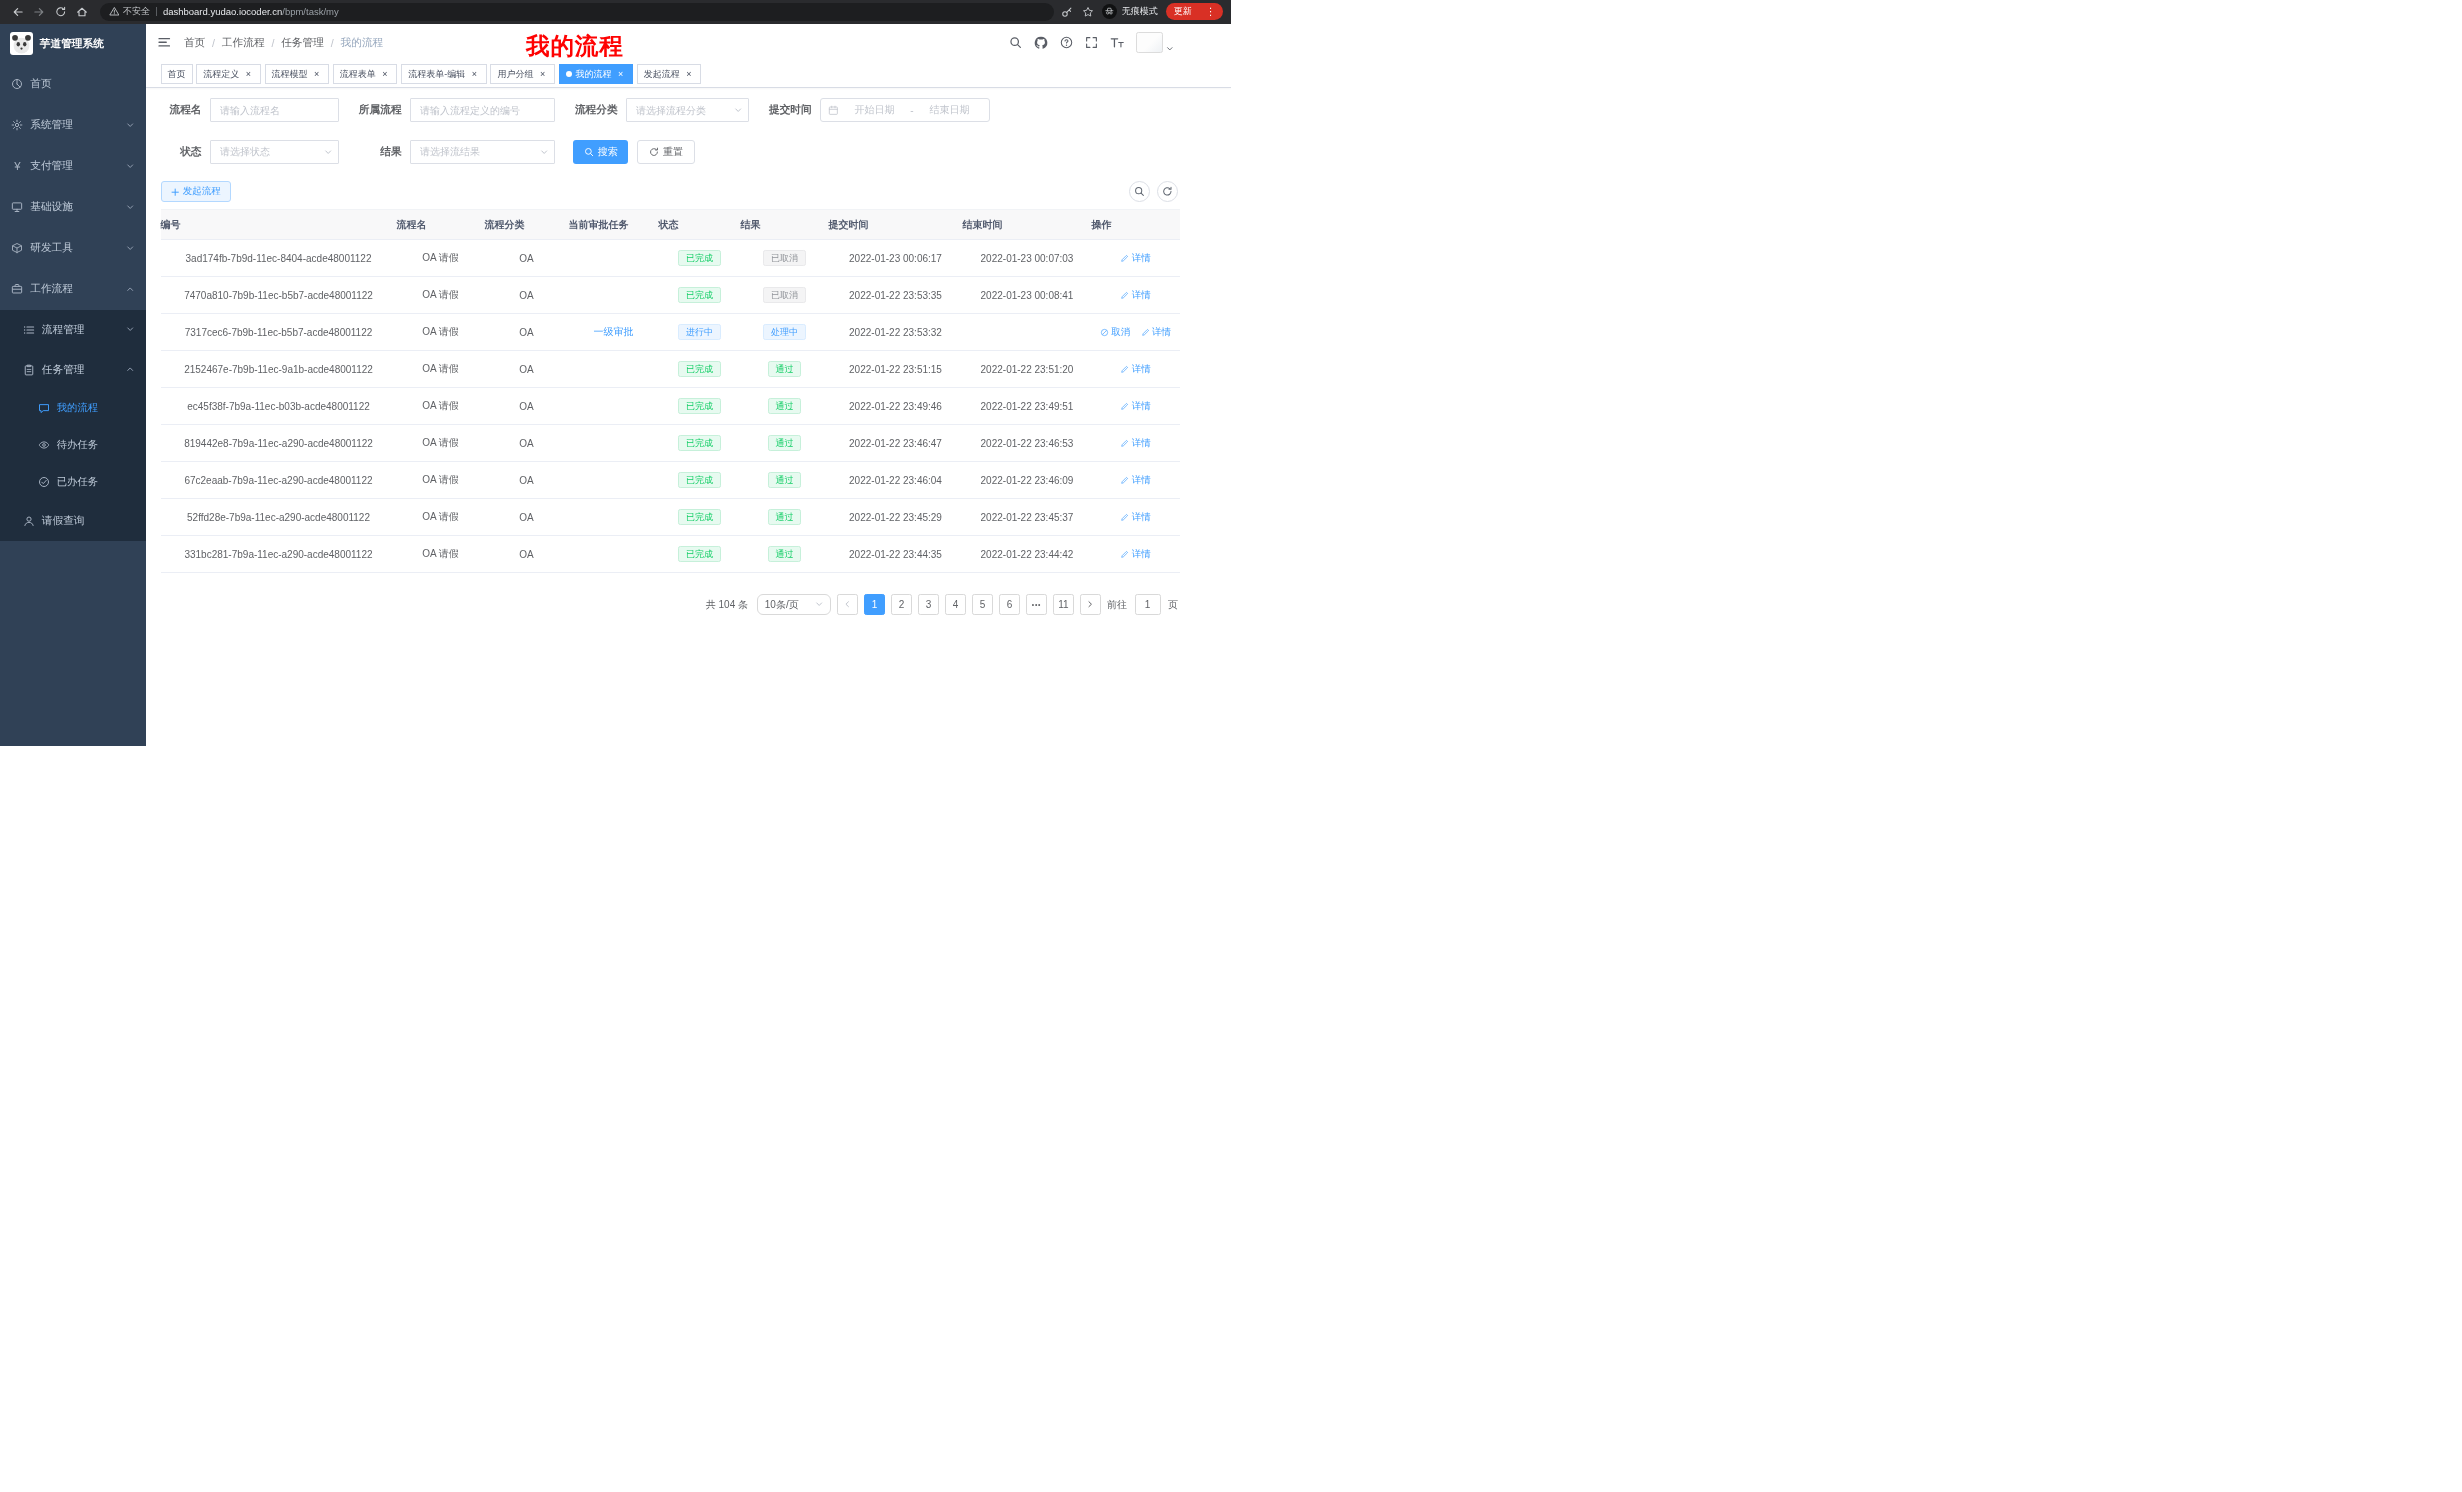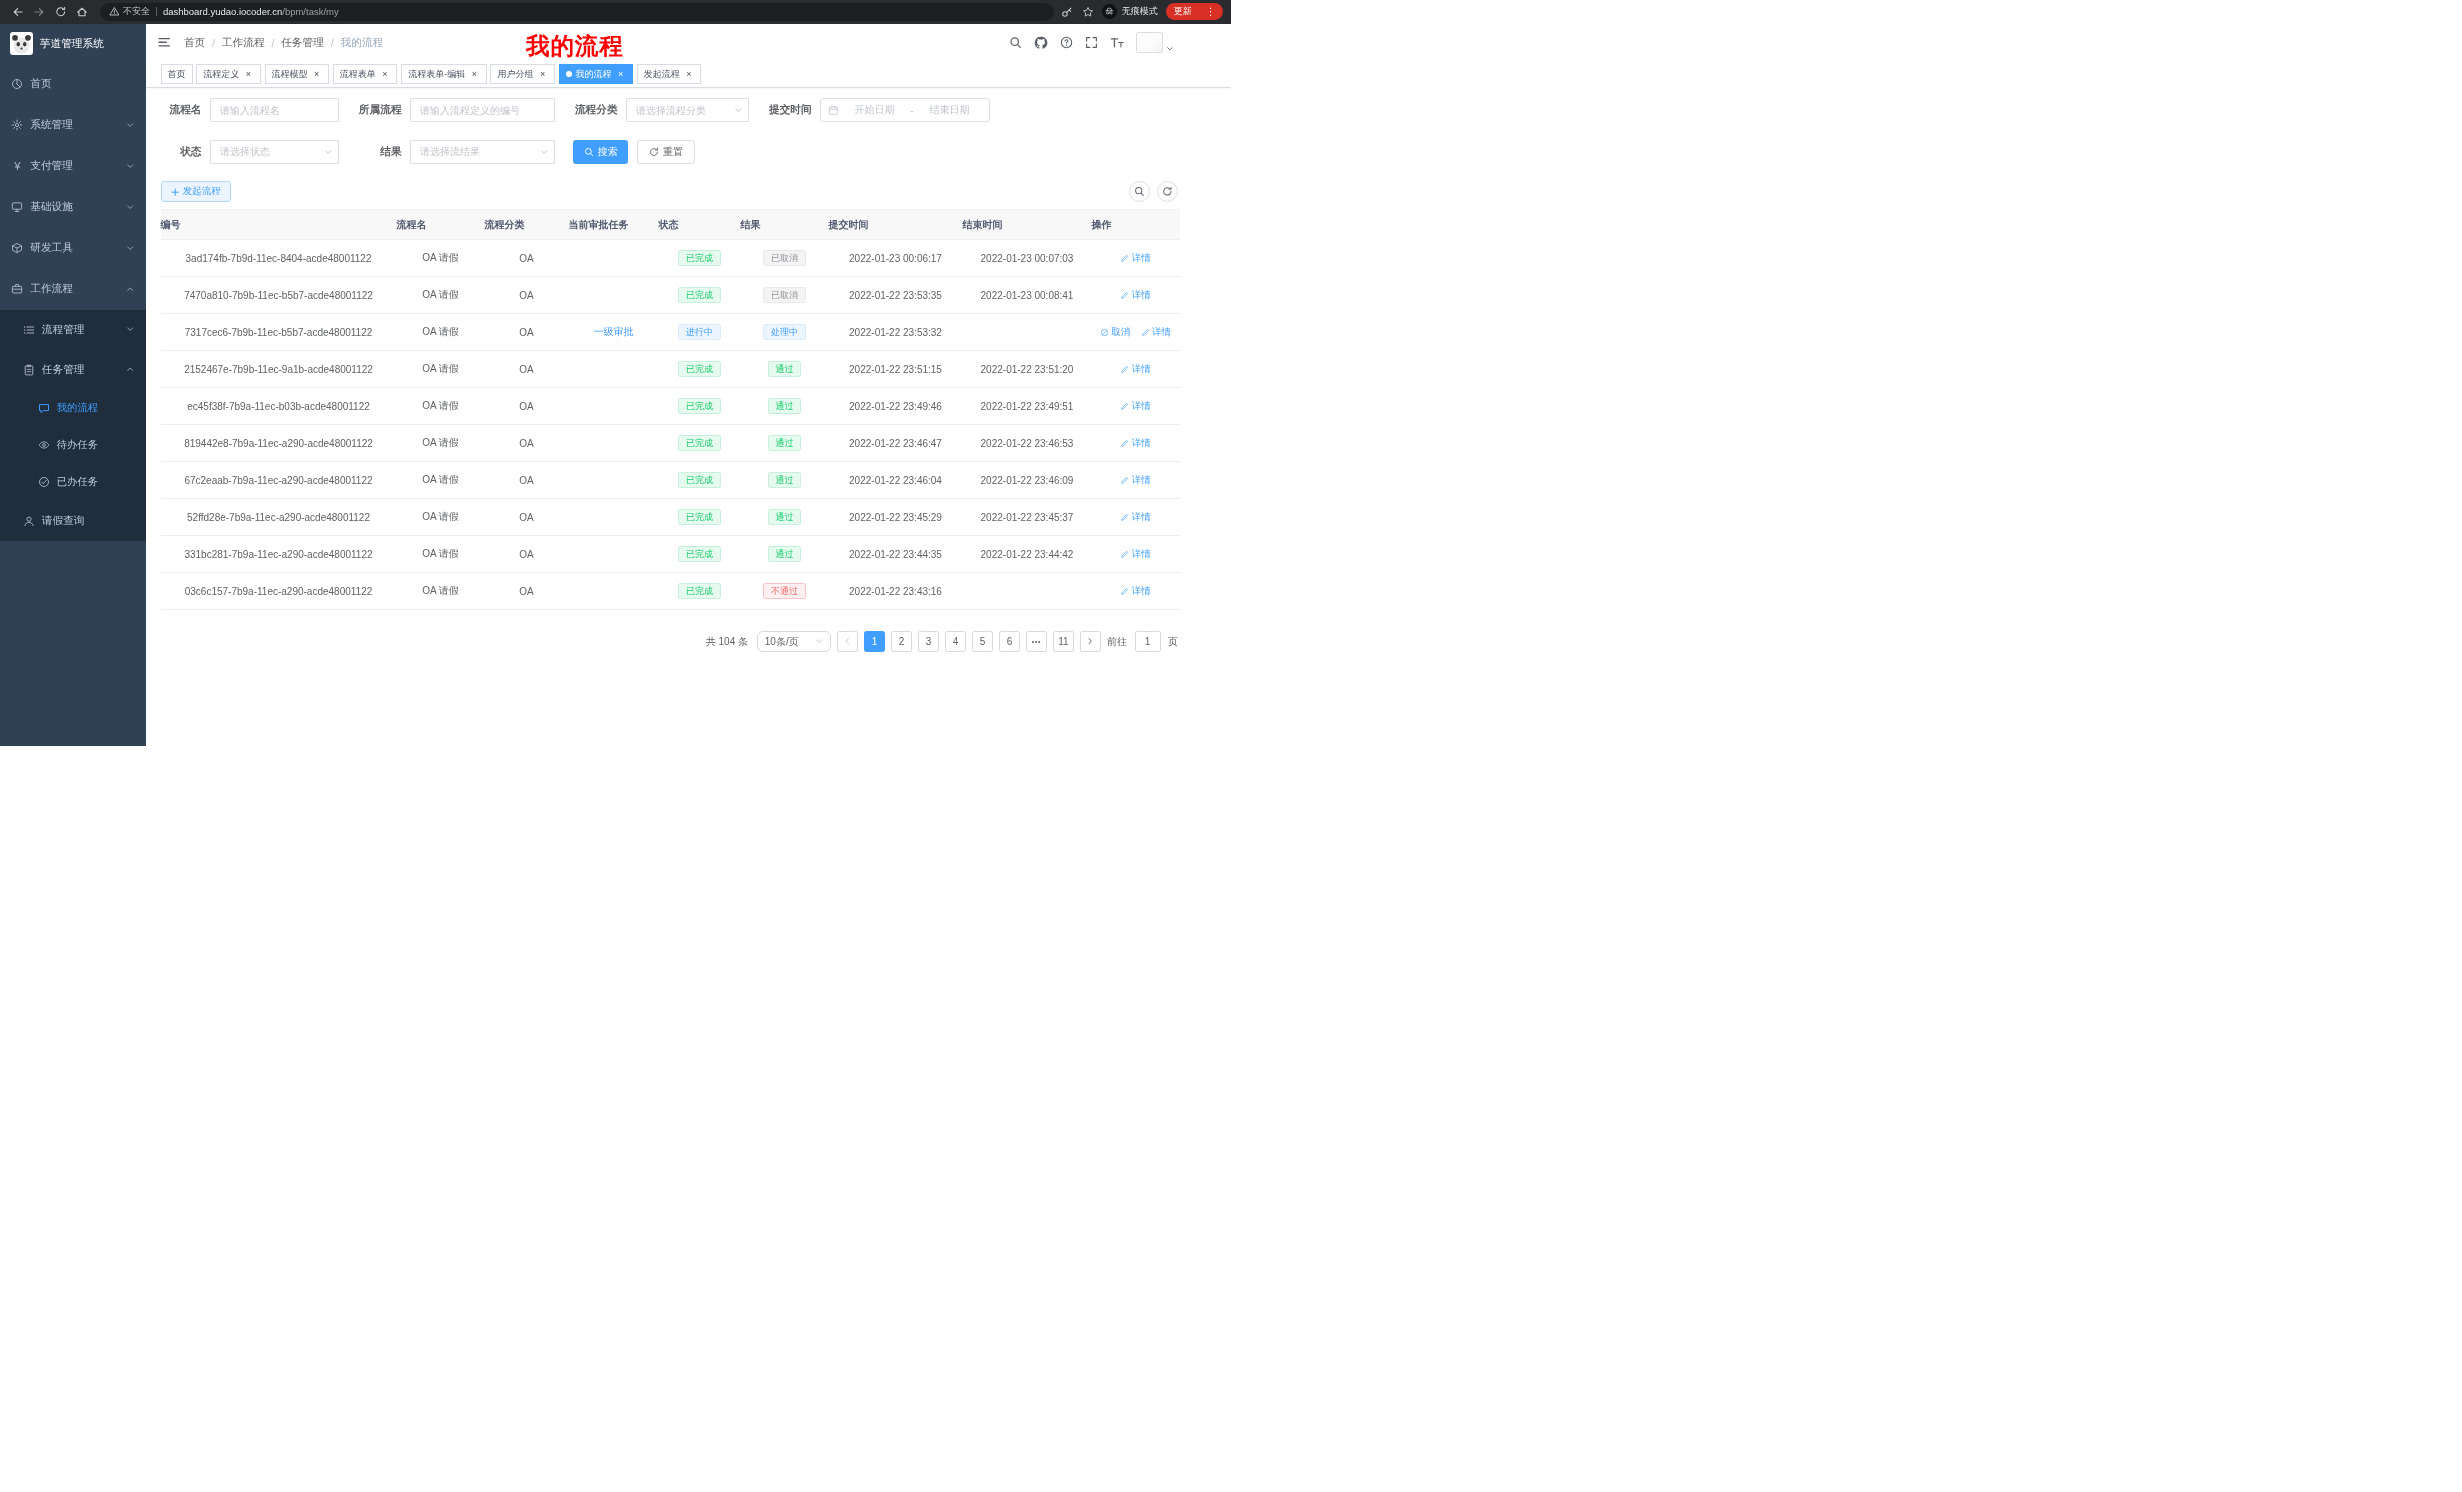--- a/index.html
+++ b/index.html
@@ -19,21 +19,21 @@
   .url-text .path{color:#9aa0a6}
   .chrome-right{display:flex;align-items:center;gap:8.4px;color:#c7cacd}
   .incog{display:flex;align-items:center;gap:4.6px;font-size:9px;color:#e8eaed;white-space:nowrap}
   .incog-cir{width:15px;height:15px;border-radius:50%;background:#101112;display:flex;align-items:center;justify-content:center;color:#dadce0}
   .update-pill{height:16.7px;border-radius:8.4px;background:#d93025;color:#fff;display:flex;align-items:center;gap:14px;padding:0 7.6px;font-size:9px;white-space:nowrap}
   .dots{font-size:10px;line-height:1}
 
   
   .app{display:flex;height:723px}
   .sidebar{width:146px;background:#304156;color:#bfcbd9;flex:none;display:flex;flex-direction:column;overflow:hidden}
-  .logo{height:40px;display:flex;align-items:center;gap:6.8px;padding:0 10px;color:#fff;font-size:10.7px;font-weight:normal;white-space:nowrap}
+  .logo{height:40px;display:flex;align-items:center;gap:6.8px;padding:0 10px;color:#fff;font-size:10.7px;font-weight:bold;white-space:nowrap}
   .logo-img{width:23px;height:23px;border-radius:3px;background:#fff;flex:none}
   .menu-item{height:41px;display:flex;align-items:center;gap:6.8px;padding:0 11.4px;font-size:10.7px;cursor:pointer;color:#bfcbd9;white-space:nowrap}
   .menu-item .mi{color:#a9b4c3}
   .menu-item .chev{margin-left:auto;color:#93a0b2}
   .chev.up{transform:rotate(180deg)}
   .submenu{background:#1f2d3d}
   .menu-item.l2{height:40px;padding-left:23px}
   .menu-item.l3{height:37px;padding-left:38px;font-size:10.3px}
   .menu-item.active,.menu-item.active .mi{color:#409eff}
   .glyph{font-size:11.4px;width:12px;text-align:center;color:#a9b4c3}
@@ -739,36 +739,20 @@
             <td><span class="tag" data-type="success">通过</span></td>
             <td>2022-01-22 23:44:35</td>
             <td>2022-01-22 23:44:42</td>
             <td><a class="op-link">
                   <svg class="ic" width="9" height="9" viewBox="0 0 12 12">
                     <use href="#i-pen"></use>
                   </svg>
                   <span>详情</span>
                 </a></td>
           </tr>
-          <tr>
-            <td>03c6c157-7b9a-11ec-a290-acde48001122</td>
-            <td>OA 请假</td>
-            <td>OA</td>
-            <td></td>
-            <td><span class="tag" data-type="success">已完成</span></td>
-            <td><span class="tag" data-type="danger">不通过</span></td>
-            <td>2022-01-22 23:43:16</td>
-            <td></td>
-            <td><a class="op-link">
-                  <svg class="ic" width="9" height="9" viewBox="0 0 12 12">
-                    <use href="#i-pen"></use>
-                  </svg>
-                  <span>详情</span>
-                </a></td>
-          </tr>
         </tbody>
       </table>
 
       <div class="pager">
         <span class="total">共 104 条</span>
         <span class="selwrap pagesize">
           <span>10条/页</span>
           <svg class="ic caret" width="8.4" height="8.4" viewBox="0 0 11 11">
               <use href="#i-chev-down"></use>
             </svg>

